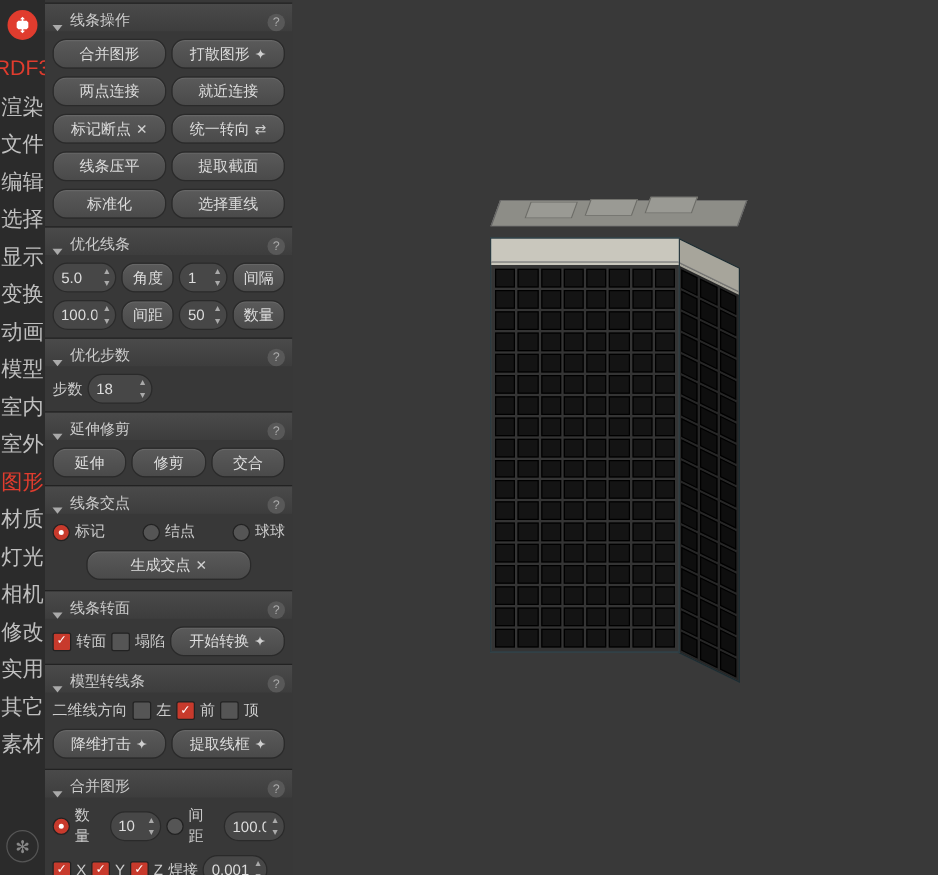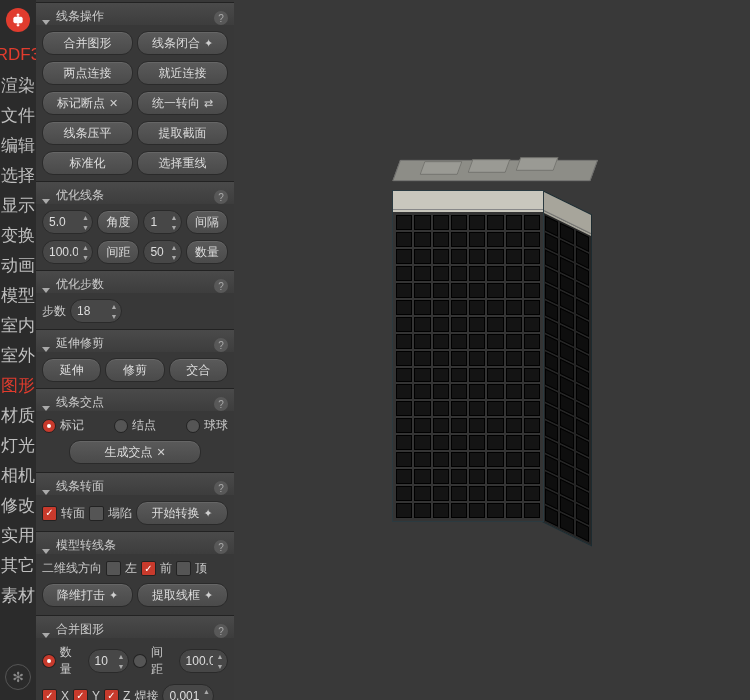--- a/index.html
+++ b/index.html
@@ -87,21 +87,21 @@
     <div class="section">
       <div class="sec-head">
         <span class="tri"></span>
         <span>线条操作</span>
         <span class="q">?</span>
       </div>
       <div class="sec-body">
         <div class="row">
           <div class="btn wide">合并图形</div>
           <div class="btn wide">
-              <span>线条闭合</span>
+              <span>打散图形</span>
               <span class="ic">✦</span>
             </div>
         </div>
         <div class="row">
           <div class="btn wide">两点连接</div>
           <div class="btn wide">就近连接</div>
         </div>
         <div class="row">
           <div class="btn wide">
               <span>标记断点</span>

